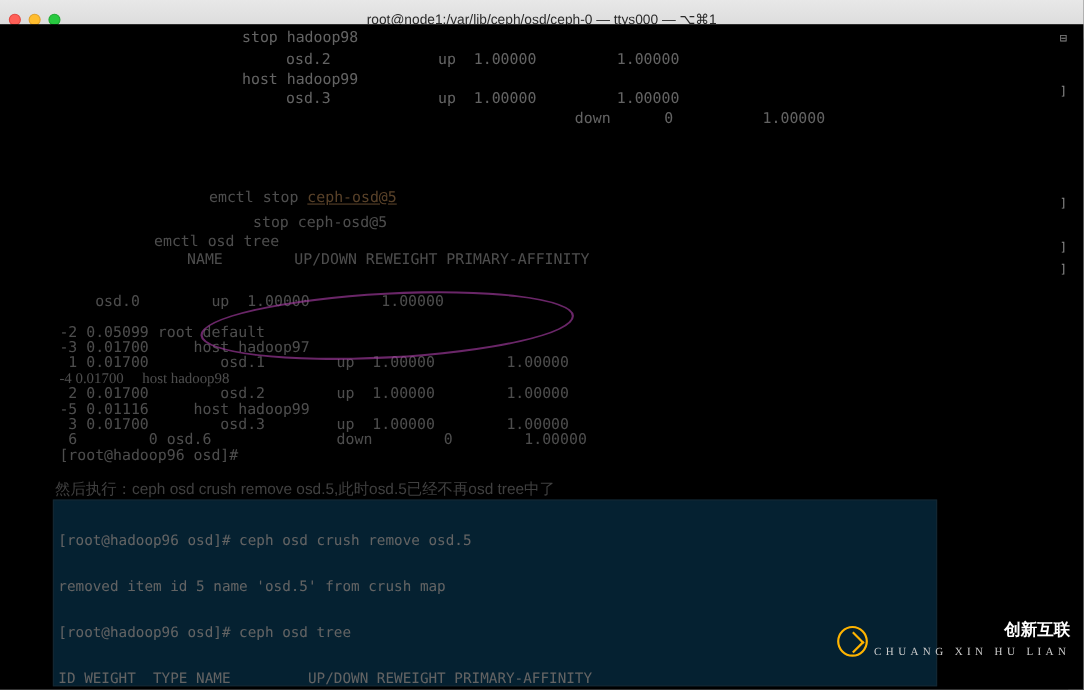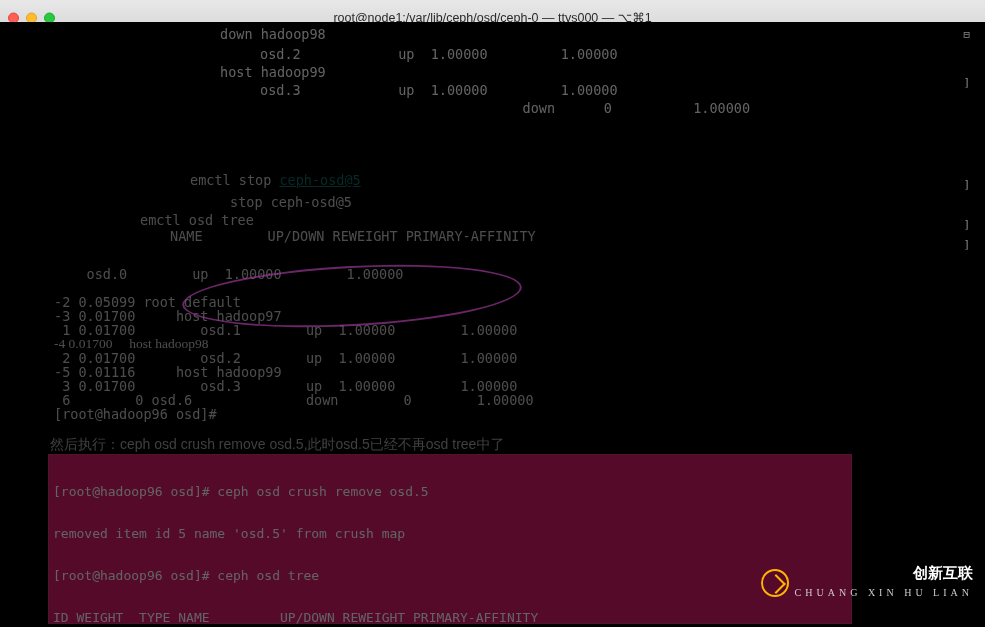--- a/index.html
+++ b/index.html
@@ -31,26 +31,26 @@
   .dot.max { background:#28c940; border:0.5px solid #1daa30;}
   .titletext { margin:0 auto; font-weight:500; }
   .terminal {
     position:absolute; left:0; top:22px; right:0; bottom:0;
     background:#000; color:#dcdcdc; padding:3px 4px;
     white-space: pre; overflow:hidden;
   }
   .faded { opacity:0.45; }
   .faded2 { opacity:0.35; }
   .layer-bg { position:absolute; left:4px; right:0; }
-  .yellowlink { color:#0f766e; text-decoration:underline; }
+  .yellowlink { color:#fdba74; text-decoration:underline; }
   .scrollbar { position:absolute; right:0; top:22px; width:14px; bottom:0; background:#f0f0f0; border-left:1px solid #ccc;}
   .scrollthumb { position:absolute; left:2px; top:4px; width:10px; height:14px; background:#b8b8b8; border-radius:4px;}
   .ellipse { position:absolute; border:2px solid #a33aa0; border-radius:50%; width:340px; height:60px; transform:rotate(-3deg); opacity:0.65; z-index:1;}
   .notebox { position:absolute; color:#404040; font-family:sans-serif; font-size:14px; background:rgba(255,255,255,0); z-index:2;}
-  .screenshot2 { position:absolute; border:1px solid rgba(120,120,120,0.3); background:#be185d; }
+  .screenshot2 { position:absolute; border:1px solid rgba(120,120,120,0.3); background:#0c4a6e; }
   .logo { position:absolute; right:12px; bottom:24px; display:flex; align-items:center; gap:6px; color:#fff; font-family:Liberation Serif, serif; font-size:12px; z-index:20;text-align:right;}
   .logo-circle { width:28px; height:28px; border-radius:50%; border:2px solid #ffb400; position:relative;}
   .logo-circle::before { content:""; position:absolute; left:6px; top:6px; width:12px; height:12px; border-top:2px solid #ffb400; border-right:2px solid #ffb400; transform:rotate(45deg);}
   .logo .cn { font-size:10px; letter-spacing:4px; display:block; color:#ccc;}
   .gutter { position:absolute; right:15px; top:25px; color:#888; font-size:11px; z-index:6;}
 </style>
 </head>
 <body>
 
 <div class="titlebar">
@@ -69,21 +69,21 @@
   <div>⊟</div>
   <div style="margin-top:28px">]</div>
   <div style="margin-top:82px">]</div>
   <div style="margin-top:20px">]</div>
   <div style="margin-top:0px">]</div>
 </div>
 
 <div class="terminal">
 
   
-  <div class="layer-bg faded" style="top:2px; left:220px;">down hadoop98</div>
+  <div class="layer-bg faded" style="top:2px; left:220px;">stop hadoop98</div>
   <div class="layer-bg faded" style="top:22px; left:260px;">osd.2            up  1.00000         1.00000</div>
   <div class="layer-bg faded" style="top:40px; left:220px;">host hadoop99</div>
   <div class="layer-bg faded" style="top:58px; left:260px;">osd.3            up  1.00000         1.00000</div>
   <div class="layer-bg faded" style="top:76px; left:360px;">                    down      0          1.00000</div>
   <div class="layer-bg faded2" style="top:148px; left:190px;"><span>emctl stop </span><span class="yellowlink">ceph-osd@5</span></div>
   <div class="layer-bg faded2" style="top:170px; left:230px;">stop ceph-osd@5</div>
   <div class="layer-bg faded2" style="top:188px; left:140px;">emctl osd tree</div>
   <div class="layer-bg faded2" style="top:204px; left:170px;">NAME        UP/DOWN REWEIGHT PRIMARY-AFFINITY</div>
 
   

